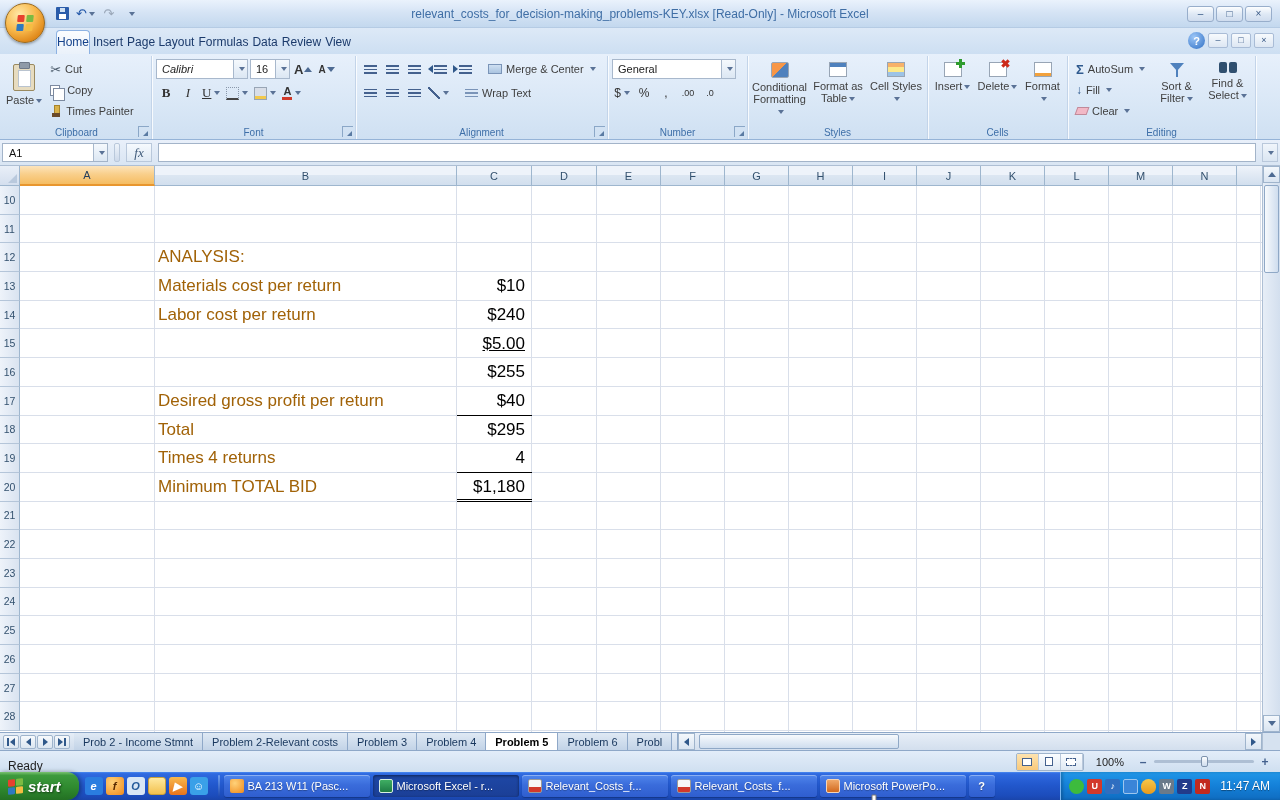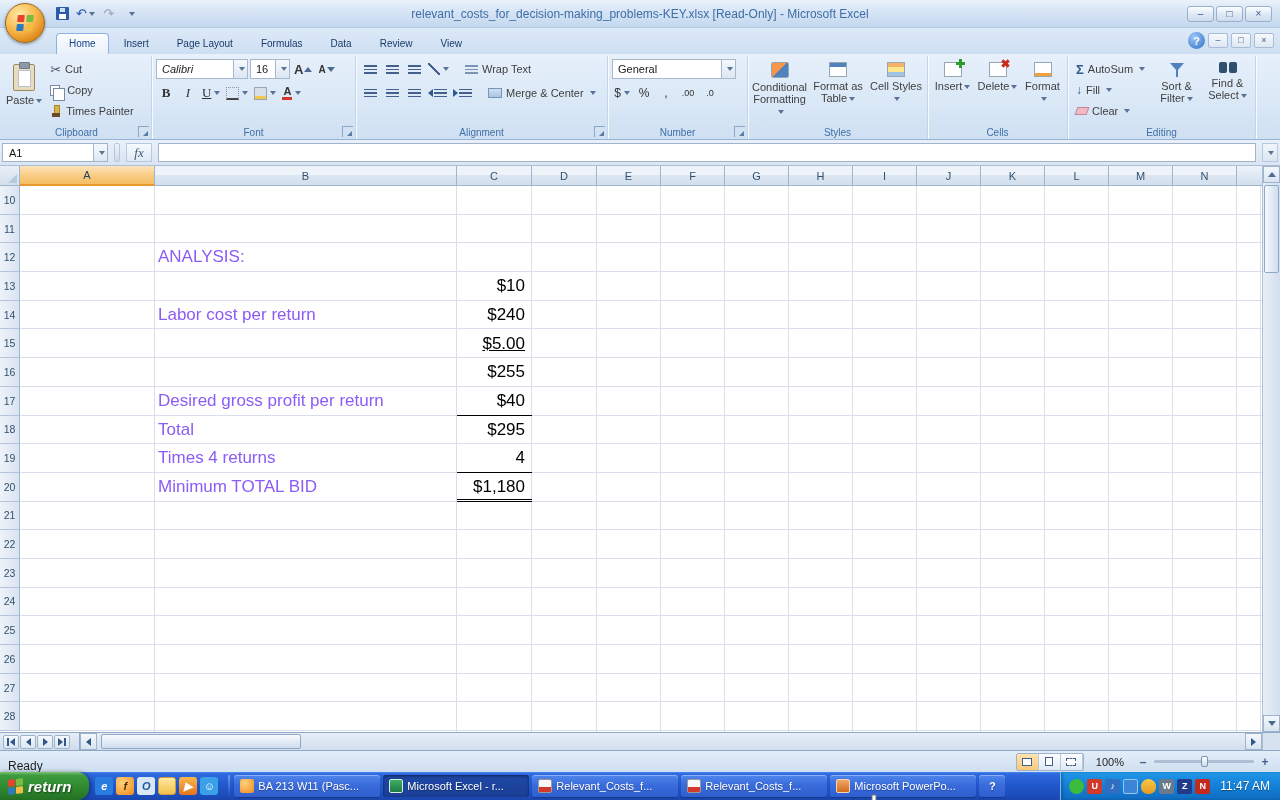--- a/index.html
+++ b/index.html
@@ -29,21 +29,21 @@
 .ic-save::before{content:"";position:absolute;left:4px;top:1px;width:5px;height:4px;background:#cfe0f2;}
 .g-undo{color:#2458a8;font-size:13px;line-height:1;}
 .g-redo{color:#9aa7b8;font-size:13px;line-height:1;}
 .title{position:absolute;left:0;right:0;top:0;height:28px;display:flex;align-items:center;justify-content:center;font-size:12px;color:#3f6ea5;pointer-events:none;}
 .winbtns{margin-left:auto;display:flex;gap:2px;padding-right:8px;z-index:5;}
 .winbtn{width:27px;height:16px;border:1px solid #98aecb;border-radius:3px;background:linear-gradient(#fdfeff,#dfe9f5 50%,#cfdcee);color:#3a5a86;font-size:10px;display:flex;align-items:center;justify-content:center;line-height:1;}
 
 
 .tabrow{height:26px;background:linear-gradient(#dde9f7,#cddff2);display:flex;align-items:flex-end;padding-left:56px;position:relative;}
 .tabs{display:flex;gap:2px;}
-.rtab{padding:4px 12px 5px;font-size:10px;color:#1b3a6b;border:1px solid transparent;border-bottom:none;border-radius:4px 4px 0 0;}
+.rtab{padding:4px 0 5px;font-size:12px;color:#1b3a6b;border:1px solid transparent;border-bottom:none;border-radius:4px 4px 0 0;}
 .rtab.active{background:linear-gradient(#fbfdff,#eaf1fa);border-color:#8db2e3;color:#15428b;}
 .tabrow-right{position:absolute;right:6px;top:4px;display:flex;gap:3px;align-items:center;}
 .help-btn{width:17px;height:17px;border-radius:50%;background:radial-gradient(circle at 35% 30%,#9cc6f7,#2f6fc4);color:#fff;font-weight:bold;font-size:11px;display:flex;align-items:center;justify-content:center;}
 .wbtn{width:20px;height:15px;border:1px solid #a9bcd6;border-radius:2px;background:linear-gradient(#f7fafd,#dde7f3);color:#3a5a86;font-size:9px;display:flex;align-items:center;justify-content:center;line-height:1;}
 
 
 .ribbon{height:86px;background:linear-gradient(#e7f0fb,#d9e7f6 60%,#cfe0f2);border-bottom:1px solid #95b3d7;display:flex;padding:2px 2px 0;}
 .rgroup{position:relative;padding:3px 4px 15px;border-right:1px solid #c3d4e9;box-shadow:1px 0 0 rgba(255,255,255,.8);}
 .glabel{position:absolute;bottom:1px;left:0;right:0;text-align:center;font-size:10px;color:#3e6fa8;}
 .dlauncher{position:absolute;right:2px;bottom:2px;width:11px;height:11px;border-left:1px solid #8ba7c7;border-top:1px solid #8ba7c7;}
@@ -117,21 +117,21 @@
 .hdr-fill{flex:1;background:linear-gradient(#eef3fa,#d2dfee);border-bottom:1px solid #9eb6ce;}
 .grid{position:relative;height:546px;background:#fff;overflow:hidden;}
 #row-headers{position:absolute;left:0;top:0;width:20px;}
 .rh{display:flex;align-items:center;justify-content:center;font-size:10.5px;color:#33516e;background:linear-gradient(to right,#eef3fa,#d9e3f0);border-right:1px solid #9eb6ce;border-bottom:1px solid #b4c5d9;}
 .grid-body{position:absolute;left:20px;right:0;top:0;bottom:0;}
 #grid-rows{position:absolute;inset:0;}
 .gl-row{border-bottom:1px solid #d9dfea;}
 #grid-cols{position:absolute;inset:0;display:flex;}
 .gl-col{border-right:1px solid #d9dfea;height:100%;}
 #entries{position:absolute;inset:0;}
-.cell-label{position:absolute;font-size:17px;color:#8b5cf6;white-space:nowrap;}
+.cell-label{position:absolute;font-size:17px;color:#a16207;white-space:nowrap;}
 .cell-value{position:absolute;font-size:17px;color:#000;text-align:right;padding-right:7px;}
 .u-cell{border-bottom:1px solid #000;}
 .u-double{border-bottom:3px double #000;}
 .ut{text-decoration:underline;}
 .vscroll{position:absolute;right:0;top:0;bottom:0;width:18px;background:#d6e2f0;border-left:1px solid #aebfd4;display:flex;flex-direction:column;}
 .varrow{height:17px;background:linear-gradient(#f4f8fc,#d9e4f1);border:1px solid #9fb4cc;display:flex;align-items:center;justify-content:center;}
 .vtrack{flex:1;position:relative;background:linear-gradient(to right,#e7eef7,#d3dfee);}
 .vthumb{position:absolute;left:1px;right:1px;top:2px;height:88px;background:linear-gradient(to right,#f7fafd,#cfddee);border:1px solid #8fa8c6;border-radius:2px;}
 
 
@@ -346,50 +346,50 @@
         <span class="sq">
             <span class="ic-bars"></span>
           </span>
         <span class="sq">
             <span class="ic-bars"></span>
           </span>
         <span class="sq">
             <span class="ic-bars"></span>
           </span>
         <span class="sq">
-            <span class="ic-diag"></span>
-            <span class="dd"></span>
-          </span>
-        <div class="sbtn ml8">
-            <span class="ic-wrap"></span>
-            <span>Wrap Text</span>
-          </div>
-      </div>
-      <div class="frow">
-        <span class="sq">
-            <span class="ic-bars"></span>
-          </span>
-        <span class="sq">
-            <span class="ic-bars"></span>
-          </span>
-        <span class="sq">
-            <span class="ic-bars"></span>
-          </span>
-        <span class="sq">
             <span class="tri-left"></span>
             <span class="ic-bars"></span>
           </span>
         <span class="sq">
             <span class="tri-right"></span>
             <span class="ic-bars"></span>
           </span>
         <div class="sbtn ml8">
             <span class="ic-merge"></span>
             <span>Merge &amp; Center</span>
             <span class="dd"></span>
+          </div>
+      </div>
+      <div class="frow">
+        <span class="sq">
+            <span class="ic-bars"></span>
+          </span>
+        <span class="sq">
+            <span class="ic-bars"></span>
+          </span>
+        <span class="sq">
+            <span class="ic-bars"></span>
+          </span>
+        <span class="sq">
+            <span class="ic-diag"></span>
+            <span class="dd"></span>
+          </span>
+        <div class="sbtn ml8">
+            <span class="ic-wrap"></span>
+            <span>Wrap Text</span>
           </div>
       </div>
       <div class="glabel">Alignment</div>
       <div class="dlauncher"></div>
     </div>
 
     <div class="rgroup" style="width:140px">
       <div class="frow">
         <div class="combo w124">
             <span>General</span>
@@ -585,20 +585,21 @@
             <div class="gl-col" style="width: 64px;"></div>
             <div class="gl-col" style="width: 64px;"></div>
             <div class="gl-col" style="width: 64px;"></div>
             <div class="gl-col" style="width: 64px;"></div>
             <div class="gl-col" style="width: 64px;"></div>
             <div class="gl-col" style="width: 64px;"></div>
             <div class="gl-col" style="width: 24px;"></div>
           </div>
         <div id="entries">
             <div class="cell-label" style="top: 57.4px; left: 138px; height: 28.7px; line-height: 28.7px;">ANALYSIS:</div>
+            <div class="cell-label" style="top: 86.1px; left: 138px; height: 28.7px; line-height: 28.7px;">Materials cost per return</div>
             <div class="cell-value u-none" style="top: 86.1px; left: 437px; width: 75px; height: 28.7px; line-height: 28.7px;">$10</div>
             <div class="cell-label" style="top: 114.8px; left: 138px; height: 28.7px; line-height: 28.7px;">Labor cost per return</div>
             <div class="cell-value u-none" style="top: 114.8px; left: 437px; width: 75px; height: 28.7px; line-height: 28.7px;">$240</div>
             <div class="cell-value u-text" style="top: 143.5px; left: 437px; width: 75px; height: 28.7px; line-height: 28.7px;"><span class="ut">$5.00</span></div>
             <div class="cell-value u-none" style="top: 172.2px; left: 437px; width: 75px; height: 28.7px; line-height: 28.7px;">$255</div>
             <div class="cell-label" style="top: 200.9px; left: 138px; height: 28.7px; line-height: 28.7px;">Desired gross profit per return</div>
             <div class="cell-value u-cell" style="top: 200.9px; left: 437px; width: 75px; height: 28.7px; line-height: 28.7px;">$40</div>
             <div class="cell-label" style="top: 229.6px; left: 138px; height: 28.7px; line-height: 28.7px;">Total</div>
             <div class="cell-value u-none" style="top: 229.6px; left: 437px; width: 75px; height: 28.7px; line-height: 28.7px;">$295</div>
             <div class="cell-label" style="top: 258.3px; left: 138px; height: 28.7px; line-height: 28.7px;">Times 4 returns</div>
@@ -634,20 +635,30 @@
           <span class="tri-left"></span>
         </span>
       <span class="tn">
           <span class="tri-right"></span>
         </span>
       <span class="tn">
           <span class="tri-right"></span>
           <span class="bar"></span>
         </span>
     </div>
+    <div class="stabs">
+
+    <div class="stab">Prob 2 - Income Stmnt</div>
+        <div class="stab">Problem 2-Relevant costs</div>
+        <div class="stab">Problem 3</div>
+        <div class="stab">Problem 4</div>
+        <div class="stab active">Problem 5</div>
+        <div class="stab">Problem 6</div>
+        <div class="stab">Probl</div>
+      </div>
     <div class="tsplit"></div>
     <div class="hscroll">
       <span class="harrow">
           <span class="tri-left"></span>
         </span>
       <div class="htrack">
           <div class="hthumb"></div>
         </div>
       <span class="harrow">
           <span class="tri-right"></span>
@@ -683,21 +694,21 @@
   </div>
 
   <div class="taskbar">
     <div class="startbtn">
       <span class="startflag">
           <i></i>
           <i></i>
           <i></i>
           <i></i>
         </span>
-      <span class="startlabel">return</span>
+      <span class="startlabel">start</span>
     </div>
     <div class="ql">
 
     <span class="qlicon k-internet-explorer">
           <span class="qlg">e</span>
         </span>
         <span class="qlicon k-firefox">
           <span class="qlg">f</span>
         </span>
         <span class="qlicon k-outlook">

